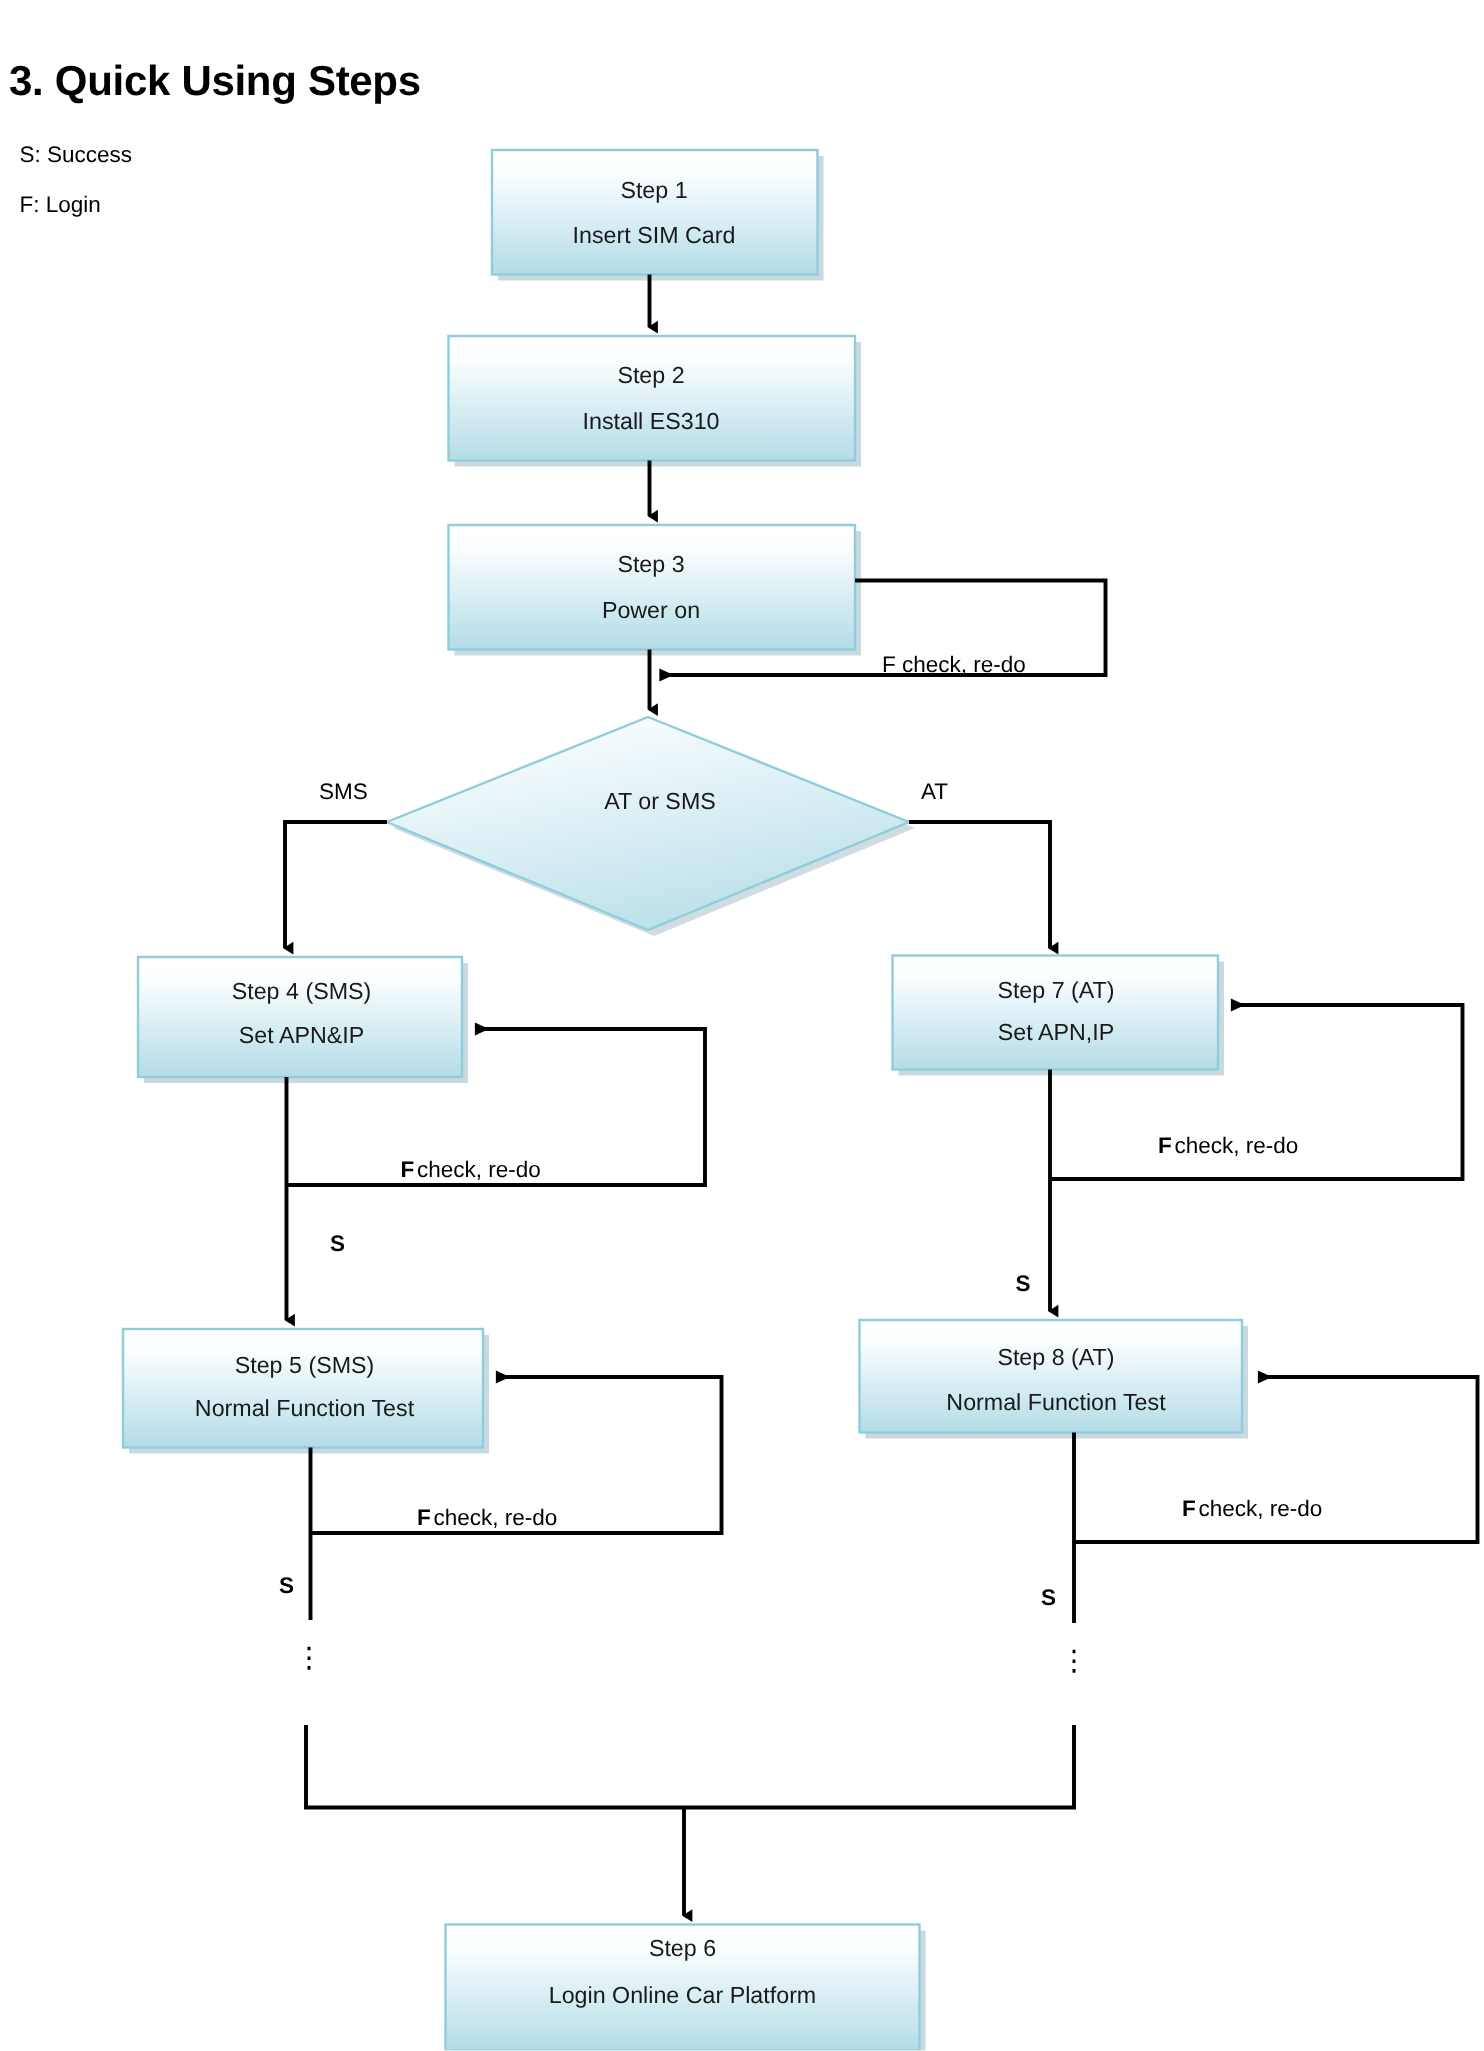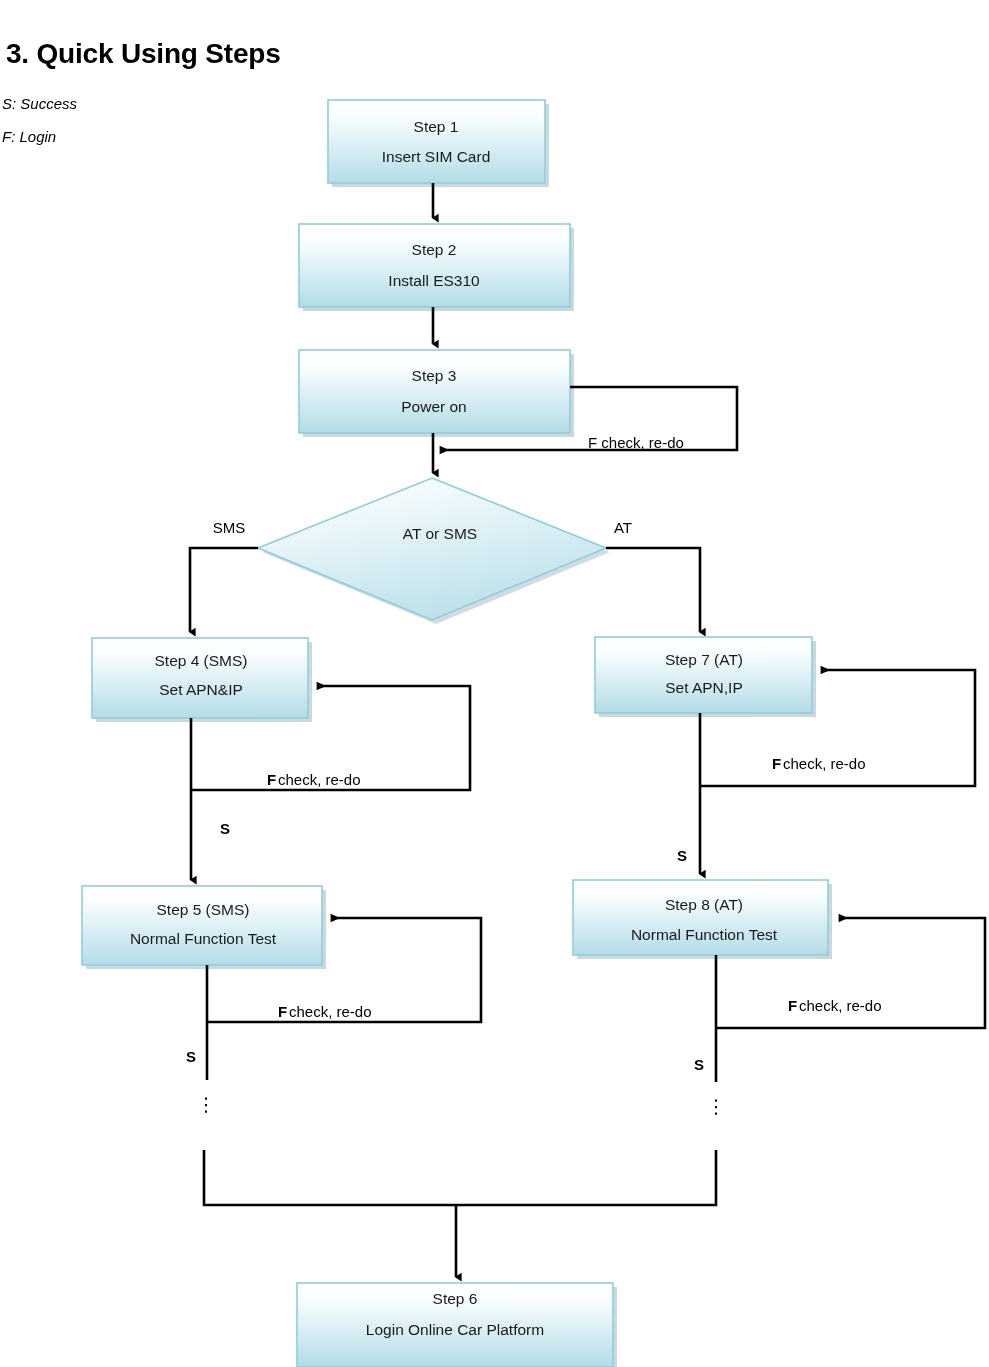--- a/index.html
+++ b/index.html
@@ -20,24 +20,23 @@
     left: 6px;
     top: 2px;
     font-size: 28px;
     font-weight: bold;
     letter-spacing: -0.2px;
     white-space: nowrap;
     margin-top: 36px;
   }
   .legend-line {
     position: absolute;
-    left: 2px;
+    left: 13px;
     font-size: 15px;
     white-space: nowrap;
-    font-style: italic;
   }
   #legend-success { top: 95px; }
   #legend-fail { top: 128px; }
 
   #flow-svg {
     position: absolute;
     left: 0;
     top: 0;
     width: 989px;
     height: 1367px;

